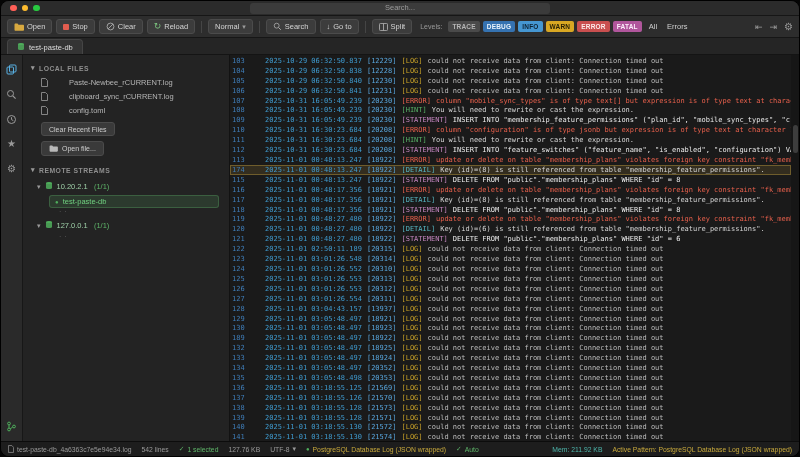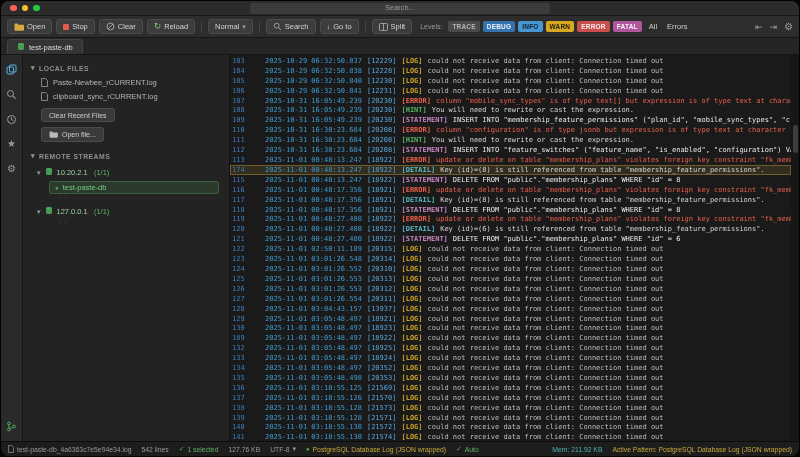--- a/index.html
+++ b/index.html
@@ -51,42 +51,42 @@
     display:flex;flex-direction:column;align-items:center;padding-top:7px;gap:11px}
   .sicon{width:14px;height:14px;display:flex;align-items:center;justify-content:center;
     color:#9a9a9a;font-size:10px;line-height:1}
   .sicon.active{color:#58b0e3}
   .strip-bottom{margin-top:auto;margin-bottom:8px}
 
   .sidebar{width:207px;background:#232323;border-right:1px solid #121212;
     padding-top:5px;font-size:7.5px;color:#c0c0c0;overflow:hidden}
   .sb-header{display:flex;align-items:center;gap:4px;color:#8f8f8f;font-size:6.8px;
     font-weight:bold;letter-spacing:.5px;padding:4px 8px 3px 8px}
-  .sb-item{display:flex;align-items:center;gap:5px;padding:2.5px 8px 2.5px 18px;color:#b5b5b5}
+  .sb-item{display:flex;align-items:center;gap:21px;padding:2.5px 8px 2.5px 18px;color:#b5b5b5}
   .sb-item .ic{display:inline-flex}
   .sb-btn{display:inline-flex;align-items:center;gap:4px;margin:5px 0 0 18px;padding:2.5px 7px;
     background:#3a3a3a;border:1px solid #4b4b4b;border-radius:3px;color:#cfcfcf;font-size:7px;cursor:default}
   .stream-host{display:flex;align-items:center;gap:4px;padding:4px 8px 2px 14px;color:#9fd0a8}
   .host-count{color:#5fb66a}
   .stream-child{display:flex;align-items:center;gap:4px;margin:1px 10px 0 26px;
     padding:2px 6px;border-radius:3px;color:#9fc3a6}
   .stream-child.selected{background:rgba(95,182,106,.16);color:#6fcf7f;
     box-shadow:inset 0 0 0 1px rgba(95,182,106,.3)}
   .stream-child .bullet{color:#4fae5c;font-size:6px}
   .dots{padding:1px 8px 2px 36px;color:#5a5a5a;font-size:7px;letter-spacing:3px;line-height:5px}
 
   
   .logwrap{flex:1;position:relative;background:#1a1a1a;overflow:hidden;
     font-family:"DejaVu Sans Mono",monospace;font-size:7px}
   .log-rows{position:absolute;top:1px;left:0;right:8px;bottom:0;overflow:hidden}
   .log-row{display:flex;align-items:center;height:9.92px;white-space:nowrap;overflow:hidden;padding-left:2px}
   .log-row .num{flex:0 0 24px;text-align:left;color:#3f7db8;margin-right:9px}
   .log-row .ts{color:#3f9bd0;margin-right:5px}
   .log-row .pid{color:#58a6dd;margin-right:5px}
-  .log-row .tag{margin-right:5px;font-weight:bold}
+  .log-row .tag{margin-right:5px;font-weight:normal}
   .t-log .tag{color:#c9a227}.t-log .msg{color:#bdbdbd}
   .t-error .tag{color:#e8604c}.t-error .msg{color:#e8604c}
   .t-hint .tag{color:#58b368}.t-hint .msg{color:#d6d6d6}
   .t-statement .tag{color:#c586c0}.t-statement .msg{color:#ececec}
   .t-detail .tag{color:#56b6c2}.t-detail .msg{color:#d6d6d6}
   .log-row.selected{background:rgba(203,166,66,.14);box-shadow:inset 0 0 0 1px rgba(203,166,66,.4)}
   .scrollbar{position:absolute;top:0;right:0;width:8px;bottom:0;background:#161616}
   .scroll-thumb{position:absolute;left:1.5px;width:5px;height:28px;top:70px;background:#3d3d3d;border-radius:3px}
 
   
@@ -243,20 +243,28 @@
             </span>
             <span>Paste-Newbee_rCURRENT.log</span>
           </div>
           <div class="sb-item">
             <span class="ic">
               <svg width="7" height="9" viewBox="0 0 7 9">
                 <path d="M0.5 0.5h4L6.5 2.5v6h-6z" fill="none" stroke="#909090" stroke-width="0.9"></path>
               </svg>
             </span>
             <span>clipboard_sync_rCURRENT.log</span>
+          </div>
+          <div class="sb-item">
+            <span class="ic">
+              <svg width="7" height="9" viewBox="0 0 7 9">
+                <path d="M0.5 0.5h4L6.5 2.5v6h-6z" fill="none" stroke="#909090" stroke-width="0.9"></path>
+              </svg>
+            </span>
+            <span>config.toml</span>
           </div>
         </div>
       <div>
         <div><span class="sb-btn">
               <span>Clear Recent Files</span>
             </span></div>
         <div><span class="sb-btn">
               <span class="ic"><svg width="9" height="7" viewBox="0 0 10 8">
                   <path d="M0.5 1.5c0-.5.4-1 1-1h2l1 1.2h4.5c.5 0 1 .4 1 1v4c0 .5-.4 1-1 1h-7.5c-.5 0-1-.4-1-1z" fill="#b9b9b9"></path>
                 </svg></span>

